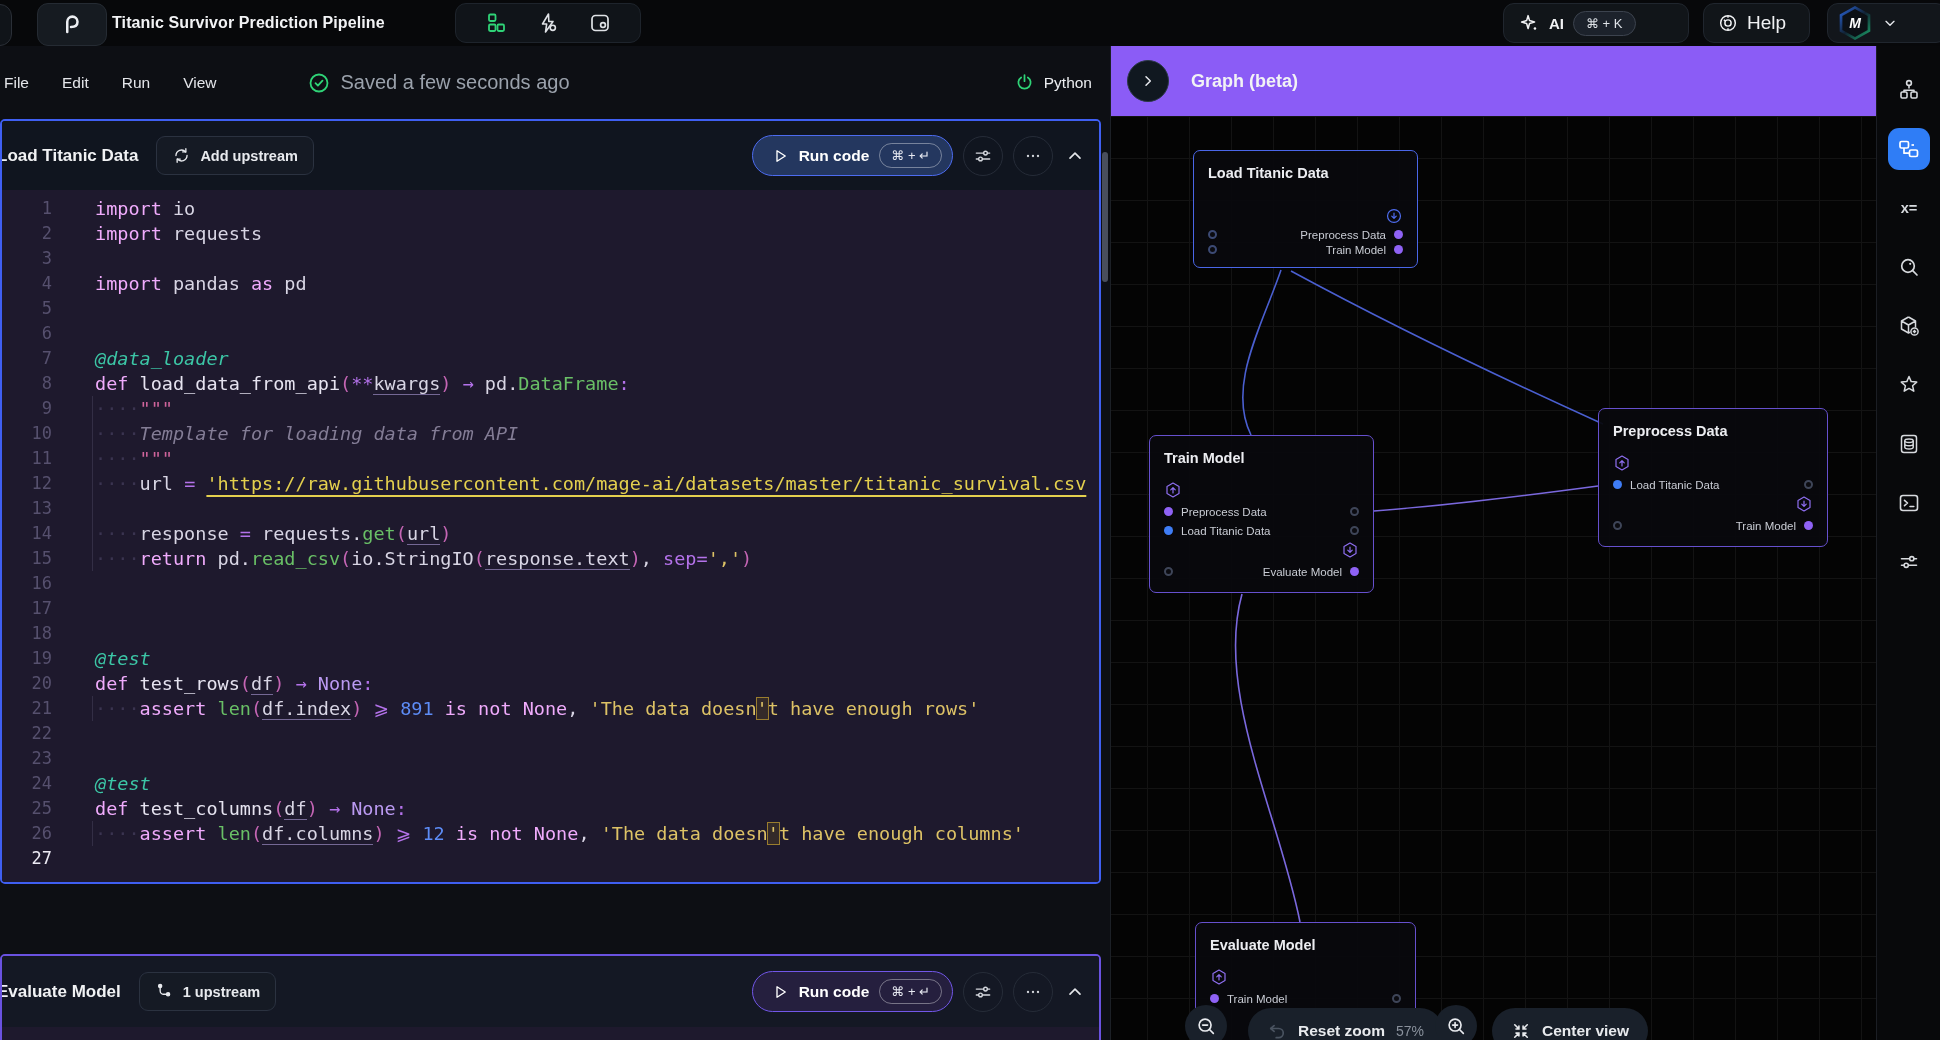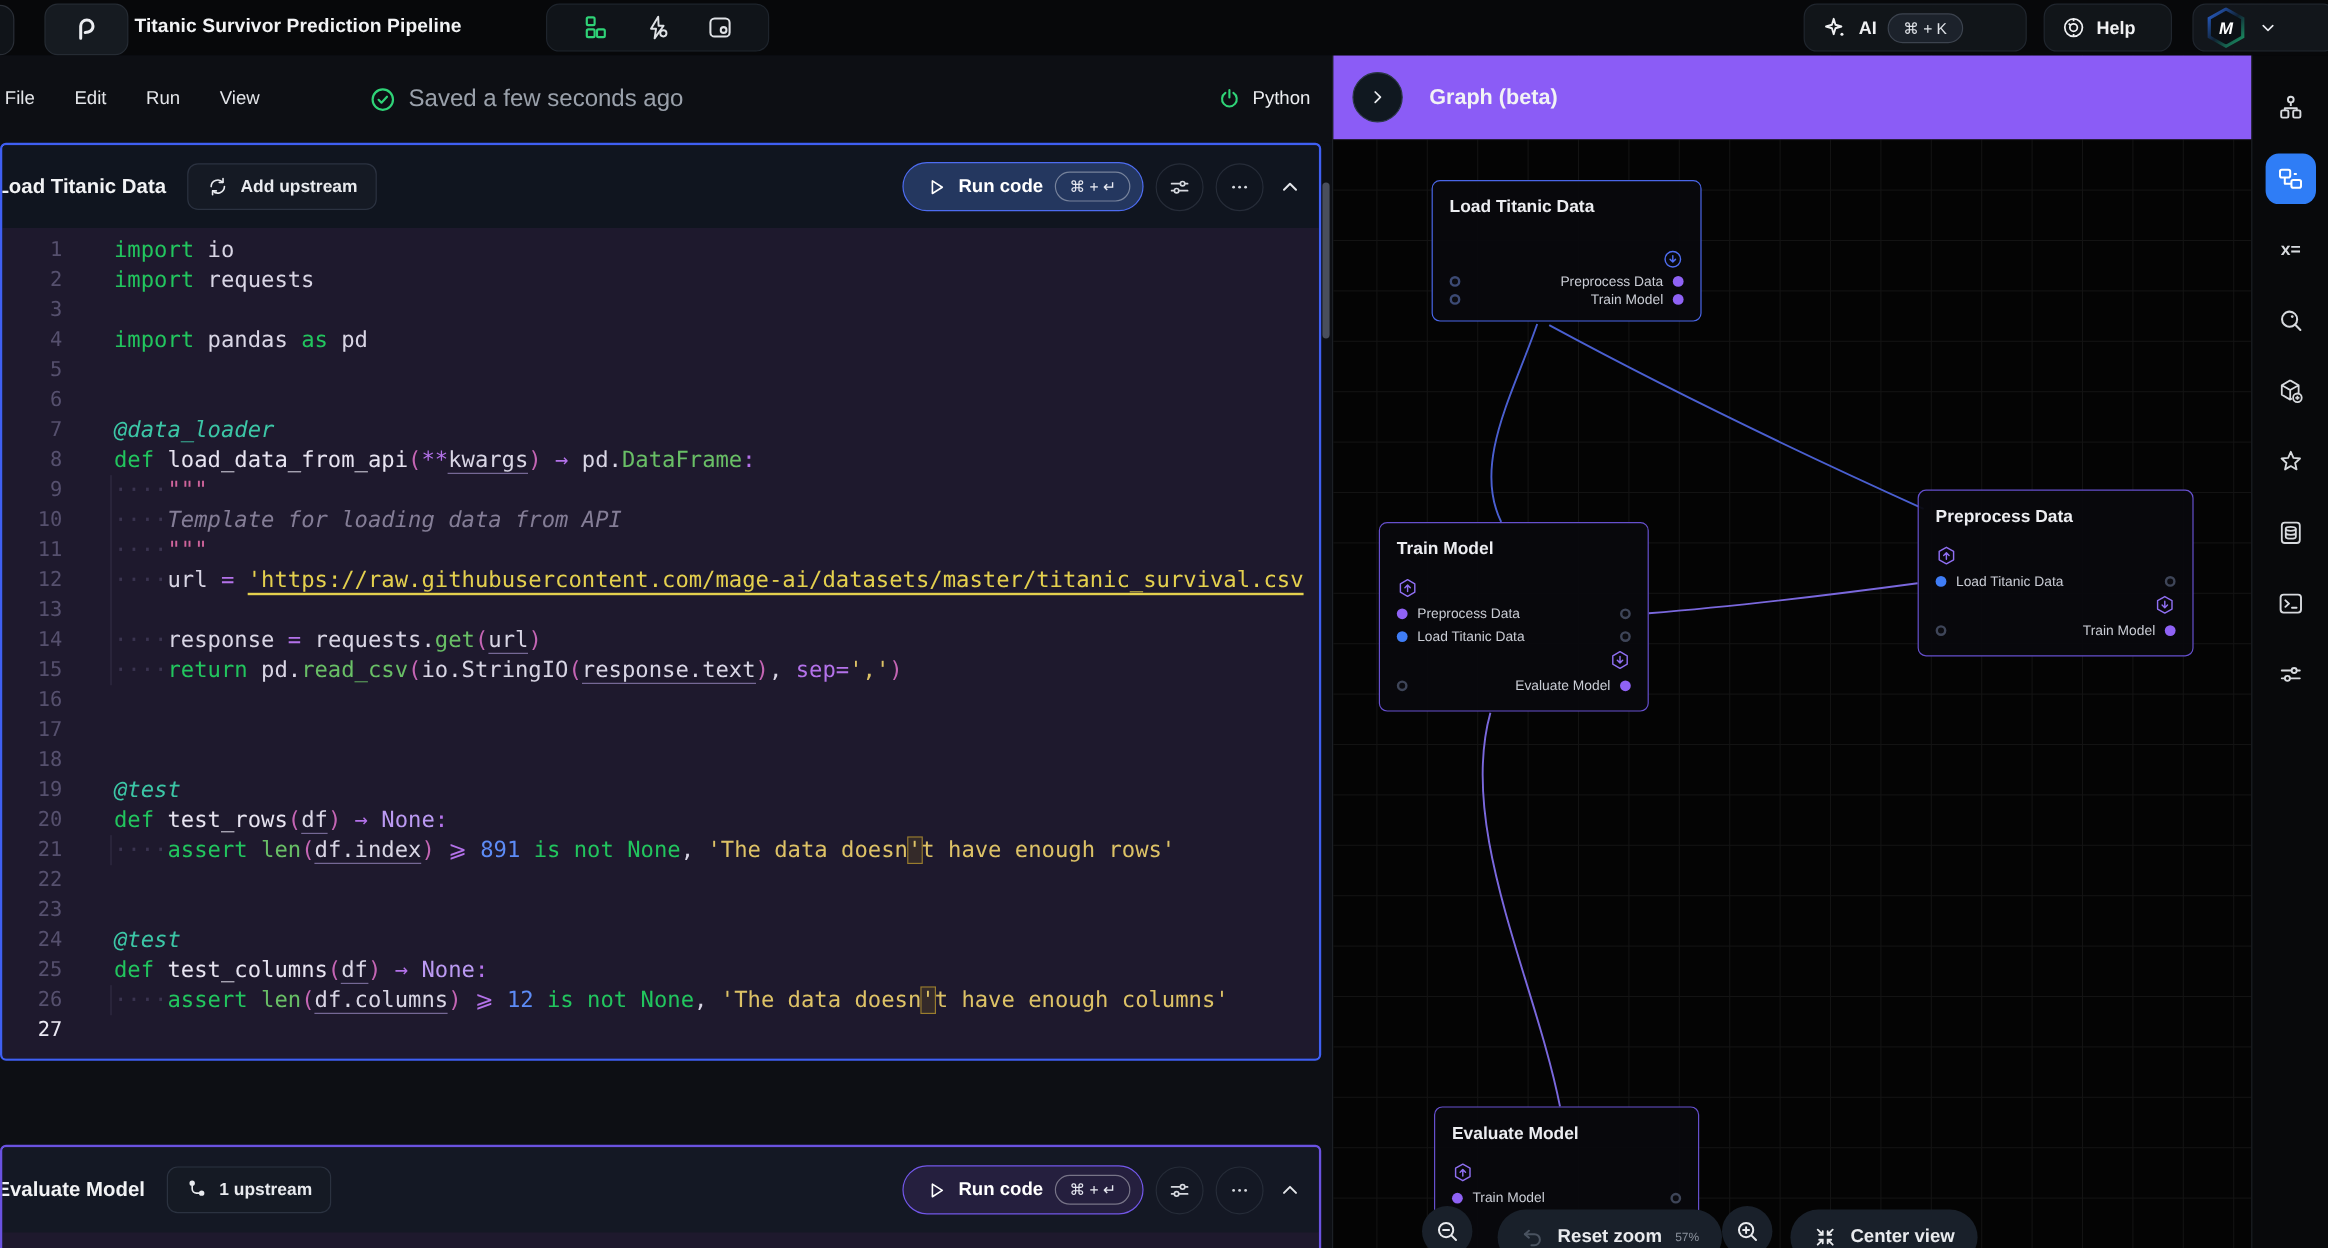--- a/index.html
+++ b/index.html
@@ -12,21 +12,21 @@
   .partial-tab { position:absolute; left:-34px; top:4px; width:46px; height:42px; border:1px solid #2a2f37; border-radius:12px; background:#101419; }
   .logo-tab { position:absolute; left:37px; top:3px; width:70px; height:43px; background:#161b21; border:1px solid #252b33; border-radius:11px; display:flex; align-items:center; justify-content:center; cursor:pointer; }
   .tb-title { position:absolute; left:112px; top:0; height:46px; display:flex; align-items:center; font-size:16px; font-weight:700; color:#f2f3f5; letter-spacing:.1px; }
   .tb-group { position:absolute; left:455px; top:3px; width:186px; height:40px; border:1px solid #1e242c; background:#101419; border-radius:11px; display:flex; align-items:center; justify-content:space-around; padding:0 14px; }
   .tb-icon { width:24px; height:24px; color:#dfe2e6; cursor:pointer; }
   .tb-icon.green { color:#2fd377; }
   .ai-group { position:absolute; left:1503px; top:3px; width:186px; height:40px; border:1px solid #20262e; background:#111519; border-radius:11px; display:flex; align-items:center; gap:9px; padding:0 14px; cursor:pointer; }
   .ai-label { color:#f0f1f3; font-size:15px; font-weight:600; }
   .kbd-pill { border:1px solid #3c434e; background:#1c222b; color:#dfe3e8; border-radius:999px; padding:4px 12px; font-size:13px; white-space:nowrap; }
   .help-group { position:absolute; left:1703px; top:3px; width:107px; height:40px; border:1px solid #20262e; background:#111519; border-radius:11px; display:flex; align-items:center; gap:8px; padding:0 13px; cursor:pointer; }
-  .help-label { color:#f0f1f3; font-size:15px; font-weight:700; }
+  .help-label { color:#f0f1f3; font-size:19px; font-weight:400; }
   .account-group { position:absolute; left:1827px; top:3px; width:120px; height:40px; background:#12161b; border:1px solid #20262e; border-radius:11px; display:flex; align-items:center; gap:10px; padding:0 10px; cursor:pointer; }
   .hexa { width:34px; height:34px; clip-path:polygon(50% 0,95% 25%,95% 75%,50% 100%,5% 75%,5% 25%); background:linear-gradient(135deg,#2d6df0,#123,#1db470); display:flex; align-items:center; justify-content:center; }
   .hexa-in { width:28px; height:28px; clip-path:polygon(50% 0,95% 25%,95% 75%,50% 100%,5% 75%,5% 25%); background:#0c1015; display:flex; align-items:center; justify-content:center; color:#fff; font-weight:700; font-style:italic; font-size:14px; }
 
   
   #editor { position:absolute; left:0; top:46px; width:1110px; height:994px; background:#0d0f14; }
   #menubar { position:absolute; left:0; top:0; width:1110px; height:73px; display:flex; align-items:center; background:#0d0f14;justify-content:flex-end; }
   .menu-item { color:#e4e6ea; font-size:15.5px; margin-right:33px; cursor:pointer; }
   .menu-item:first-child { margin-left:4px; }
   .saved { display:flex; align-items:center; gap:9px; margin-left:58px; color:#9aa1ab; font-size:20px; }
@@ -42,21 +42,21 @@
   .run-label { font-size:15.5px; font-weight:700; }
   .run-kbd { border:1px solid rgba(255,255,255,.38); border-radius:999px; padding:4px 11px; font-size:13px; color:#e8eaf2; white-space:nowrap; }
   .circ-btn { width:40px; height:40px; border-radius:50%; border:1px solid #262c38; display:flex; align-items:center; justify-content:center; color:#d5d8de; margin-left:10px; cursor:pointer; background:transparent; }
   .collapse { margin-left:12px; color:#e3e5e9; cursor:pointer; }
 
   #code-area { position:absolute; left:0; top:69px; right:0; bottom:0; background:#1e192d; padding-top:6px; font-family:"DejaVu Sans Mono", monospace; font-size:18.5px; line-height:25px; overflow:hidden; cursor:text; }
   .line { display:flex; height:25px; white-space:pre; }
   .ln { width:50px; text-align:right; color:#56506e; flex:0 0 50px; user-select:none; font-size:17px; }
   .ln.cur { color:#eceaf4; }
   .lc { padding-left:43px; color:#d8d5e4; }
-  .tk-kw { color:#22c55e; }
+  .tk-kw { color:#f0abfc; }
   .tk-pl { color:#d8d5e4; }
   .tk-fn { color:#e6e3f0; }
   .tk-dec { color:#3cc6a6; font-style:italic; }
   .tk-doc { color:#847d96; font-style:italic; }
   .tk-docq { color:#d0649c; font-style:italic; }
   .tk-str { color:#ddc266; }
   .tk-url { color:#e4d04e; text-decoration:underline; text-underline-offset:5px; text-decoration-thickness:1.5px; }
   .tk-num { color:#5d8cf6; }
   .tk-op { color:#b472ea; }
   .tk-pun { color:#c465b4; }
@@ -94,21 +94,21 @@
   .gnode.blue .ring { border-color:#3c4a74; }
   .gn-ic { width:18px; height:18px; color:#8f6ff2; }
   .gnode.blue .gn-ic { color:#4f6df0; }
   .icon-row { display:flex; height:20px; align-items:center; margin-bottom:2px; }
 
   #controls { position:absolute; z-index:8; left:0; top:0; width:766px; height:994px; pointer-events:none; }
   #controls > * { pointer-events:auto; }
   .ctl-circ { position:absolute; width:42px; height:42px; border-radius:50%; background:#19202a; color:#e8eaee; display:flex; align-items:center; justify-content:center; cursor:pointer; }
   .ctl-pill { position:absolute; height:46px; border-radius:23px; background:#19202a; display:flex; align-items:center; gap:11px; padding:0 19px; cursor:pointer; }
   .ctl-label { color:#e8eaed; font-size:15.5px; font-weight:600; white-space:nowrap; }
-  .ctl-dim { color:#8a919c; font-size:10px; }
+  .ctl-dim { color:#8a919c; font-size:14px; }
   .undo-ic { color:#4a5360; }
 
   
   #sidebar { position:absolute; left:1876px; top:46px; width:64px; height:994px; background:#08090b; border-left:1px solid #1b1e24; display:flex; flex-direction:column; align-items:center; padding-top:23px; gap:17px; }
   .sb-item { width:42px; height:42px; display:flex; align-items:center; justify-content:center; color:#d7dade; border-radius:11px; cursor:pointer; }
   .sb-item.active { background:#2f7df6; color:#fff; }
 </style>
 </head>
 <body>
 

